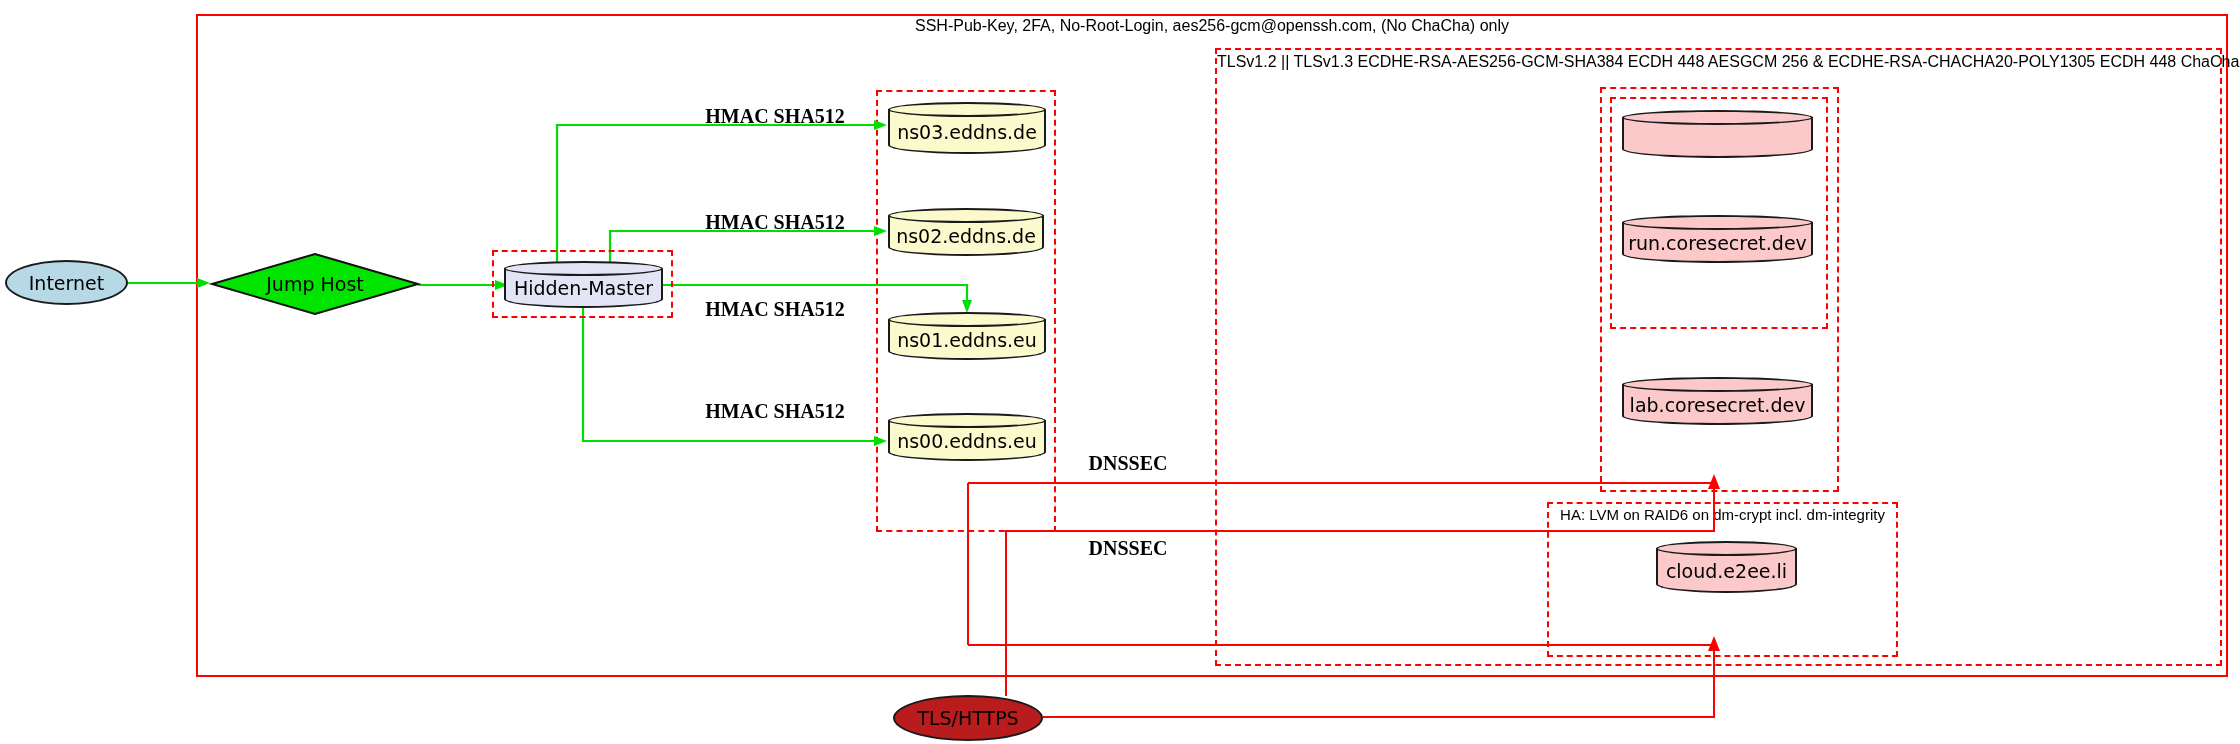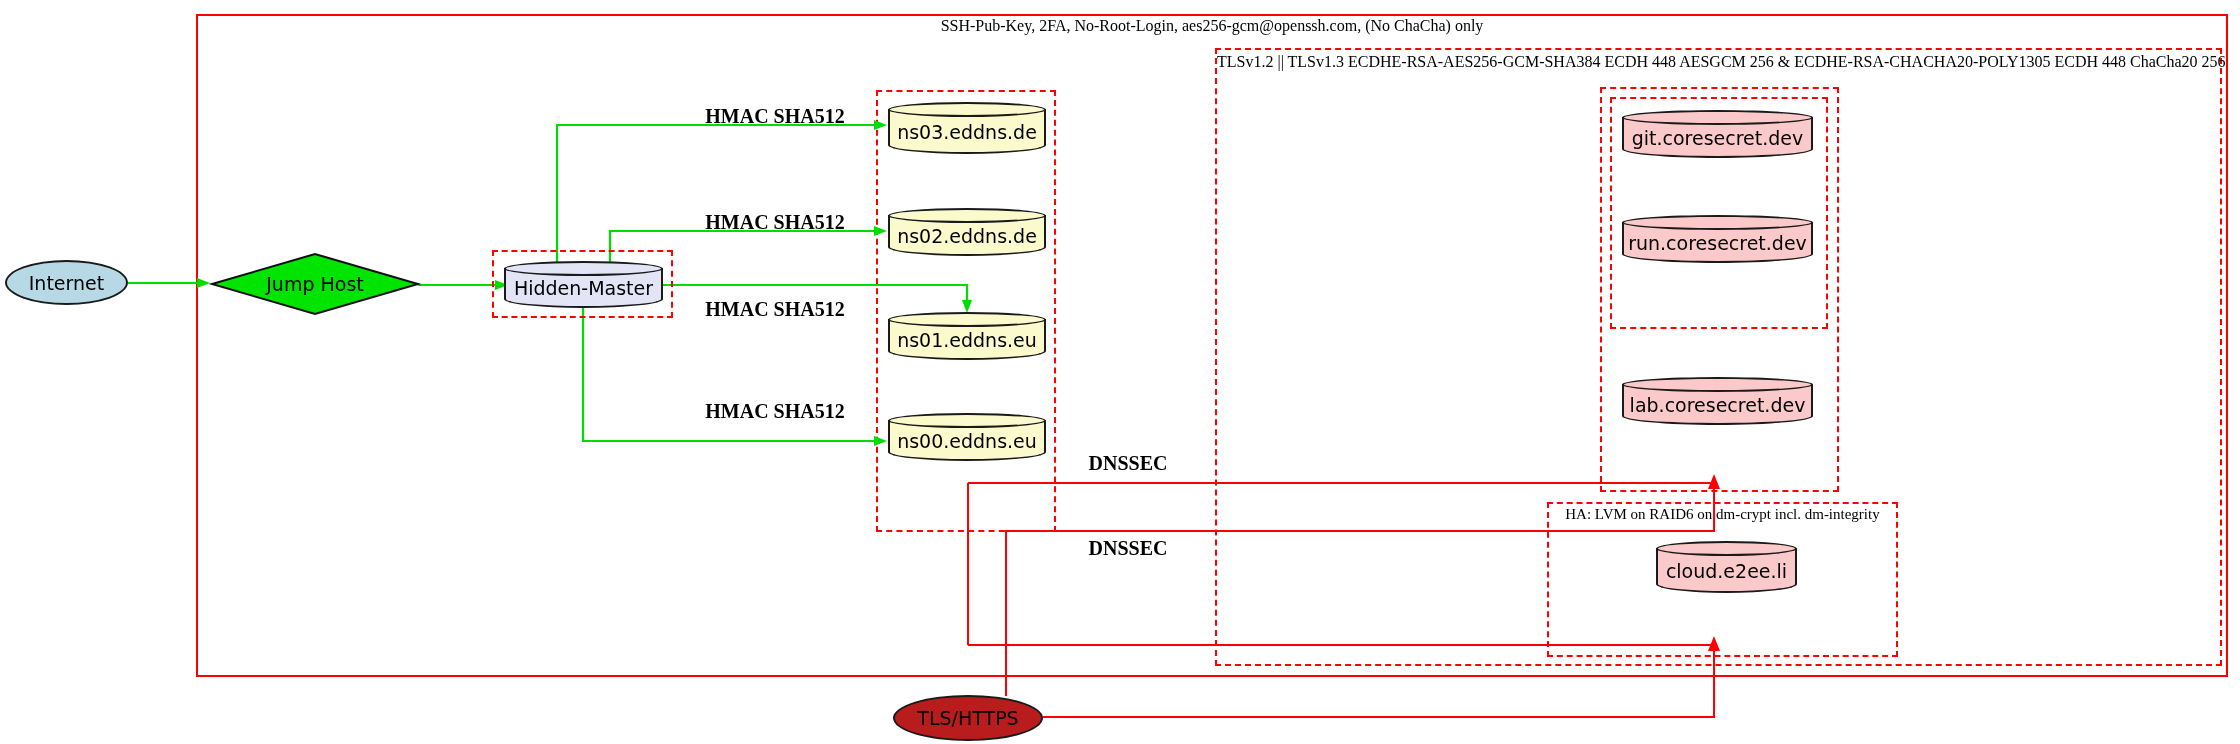--- a/index.html
+++ b/index.html
@@ -1,21 +1,21 @@
 <!DOCTYPE html>
 <html><head>
 <meta charset="utf-8">
 <style>
   html,body{margin:0;padding:0;background:#ffffff;}
   .canvas{position:relative;width:2240px;height:744px;background:#ffffff;overflow:hidden;
           font-family:"DejaVu Sans","Liberation Sans",sans-serif;}
   .box{position:absolute;border:2px solid #fe0000;box-sizing:border-box;background:transparent;}
   .box.dashed{border-style:dashed;}
   .cluster-label{position:absolute;left:0;right:0;text-align:center;color:#000;
-          font-family:Liberation Serif, serif;white-space:nowrap;}
+          font-family:Liberation Sans, sans-serif;white-space:nowrap;}
   svg.edges{position:absolute;left:0;top:0;}
   .ellipse{position:absolute;box-sizing:border-box;border:2px solid #1a1a1a;border-radius:50%;
           display:flex;align-items:center;justify-content:center;font-size:19px;color:#000;}
   .cyl{position:absolute;}
   .cyl-body{position:absolute;left:0;right:0;top:7px;bottom:0;background:var(--f);
           border:2px solid #1a1a1a;border-top:none;border-radius:0 0 50% 50%/0 0 9px 9px;box-sizing:border-box;}
   .cyl-lid{position:absolute;left:0;right:0;top:0;height:15px;background:var(--f);
           border:2px solid #1a1a1a;border-radius:50%;box-sizing:border-box;}
   .cyl-label{position:absolute;left:0;right:0;top:7px;bottom:0;display:flex;align-items:center;
           justify-content:center;font-size:19px;color:#000;white-space:nowrap;}
@@ -78,40 +78,39 @@
     <div class="cyl-body"></div>
     <div class="cyl-lid"></div>
     <div class="cyl-label">Hidden-Master</div>
   </div>
 
   <div class="cyl" style="left:888px;top:102px;width:158px;height:52px;--f:#fbfacd;">
     <div class="cyl-body"></div>
     <div class="cyl-lid"></div>
     <div class="cyl-label">ns03.eddns.de</div>
   </div>
-  <div class="cyl" style="left:888px;top:208px;width:158px;height:48px;--f:#fbfacd;">
+  <div class="cyl" style="left:888px;top:208px;width:140px;height:48px;padding-left:16px;--f:#fbfacd;">
     <div class="cyl-body"></div>
     <div class="cyl-lid"></div>
     <div class="cyl-label">ns02.eddns.de</div>
   </div>
   <div class="cyl" style="left:888px;top:312px;width:158px;height:48px;--f:#fbfacd;">
     <div class="cyl-body"></div>
     <div class="cyl-lid"></div>
     <div class="cyl-label">ns01.eddns.eu</div>
   </div>
   <div class="cyl" style="left:888px;top:413px;width:158px;height:48px;--f:#fbfacd;">
     <div class="cyl-body"></div>
     <div class="cyl-lid"></div>
     <div class="cyl-label">ns00.eddns.eu</div>
   </div>
 
   <div class="cyl" style="left:1622px;top:110px;width:191px;height:48px;--f:#fbc9c9;">
     <div class="cyl-body"></div>
     <div class="cyl-lid"></div>
-    <div class="cyl-label">git.coresecret.dev</div>
   </div>
   <div class="cyl" style="left:1622px;top:215px;width:191px;height:48px;border-radius:19px;--f:#fbc9c9;">
     <div class="cyl-body"></div>
     <div class="cyl-lid"></div>
     <div class="cyl-label">run.coresecret.dev</div>
   </div>
   <div class="cyl" style="left:1622px;top:377px;width:191px;height:48px;--f:#fbc9c9;">
     <div class="cyl-body"></div>
     <div class="cyl-lid"></div>
     <div class="cyl-label">lab.coresecret.dev</div>

